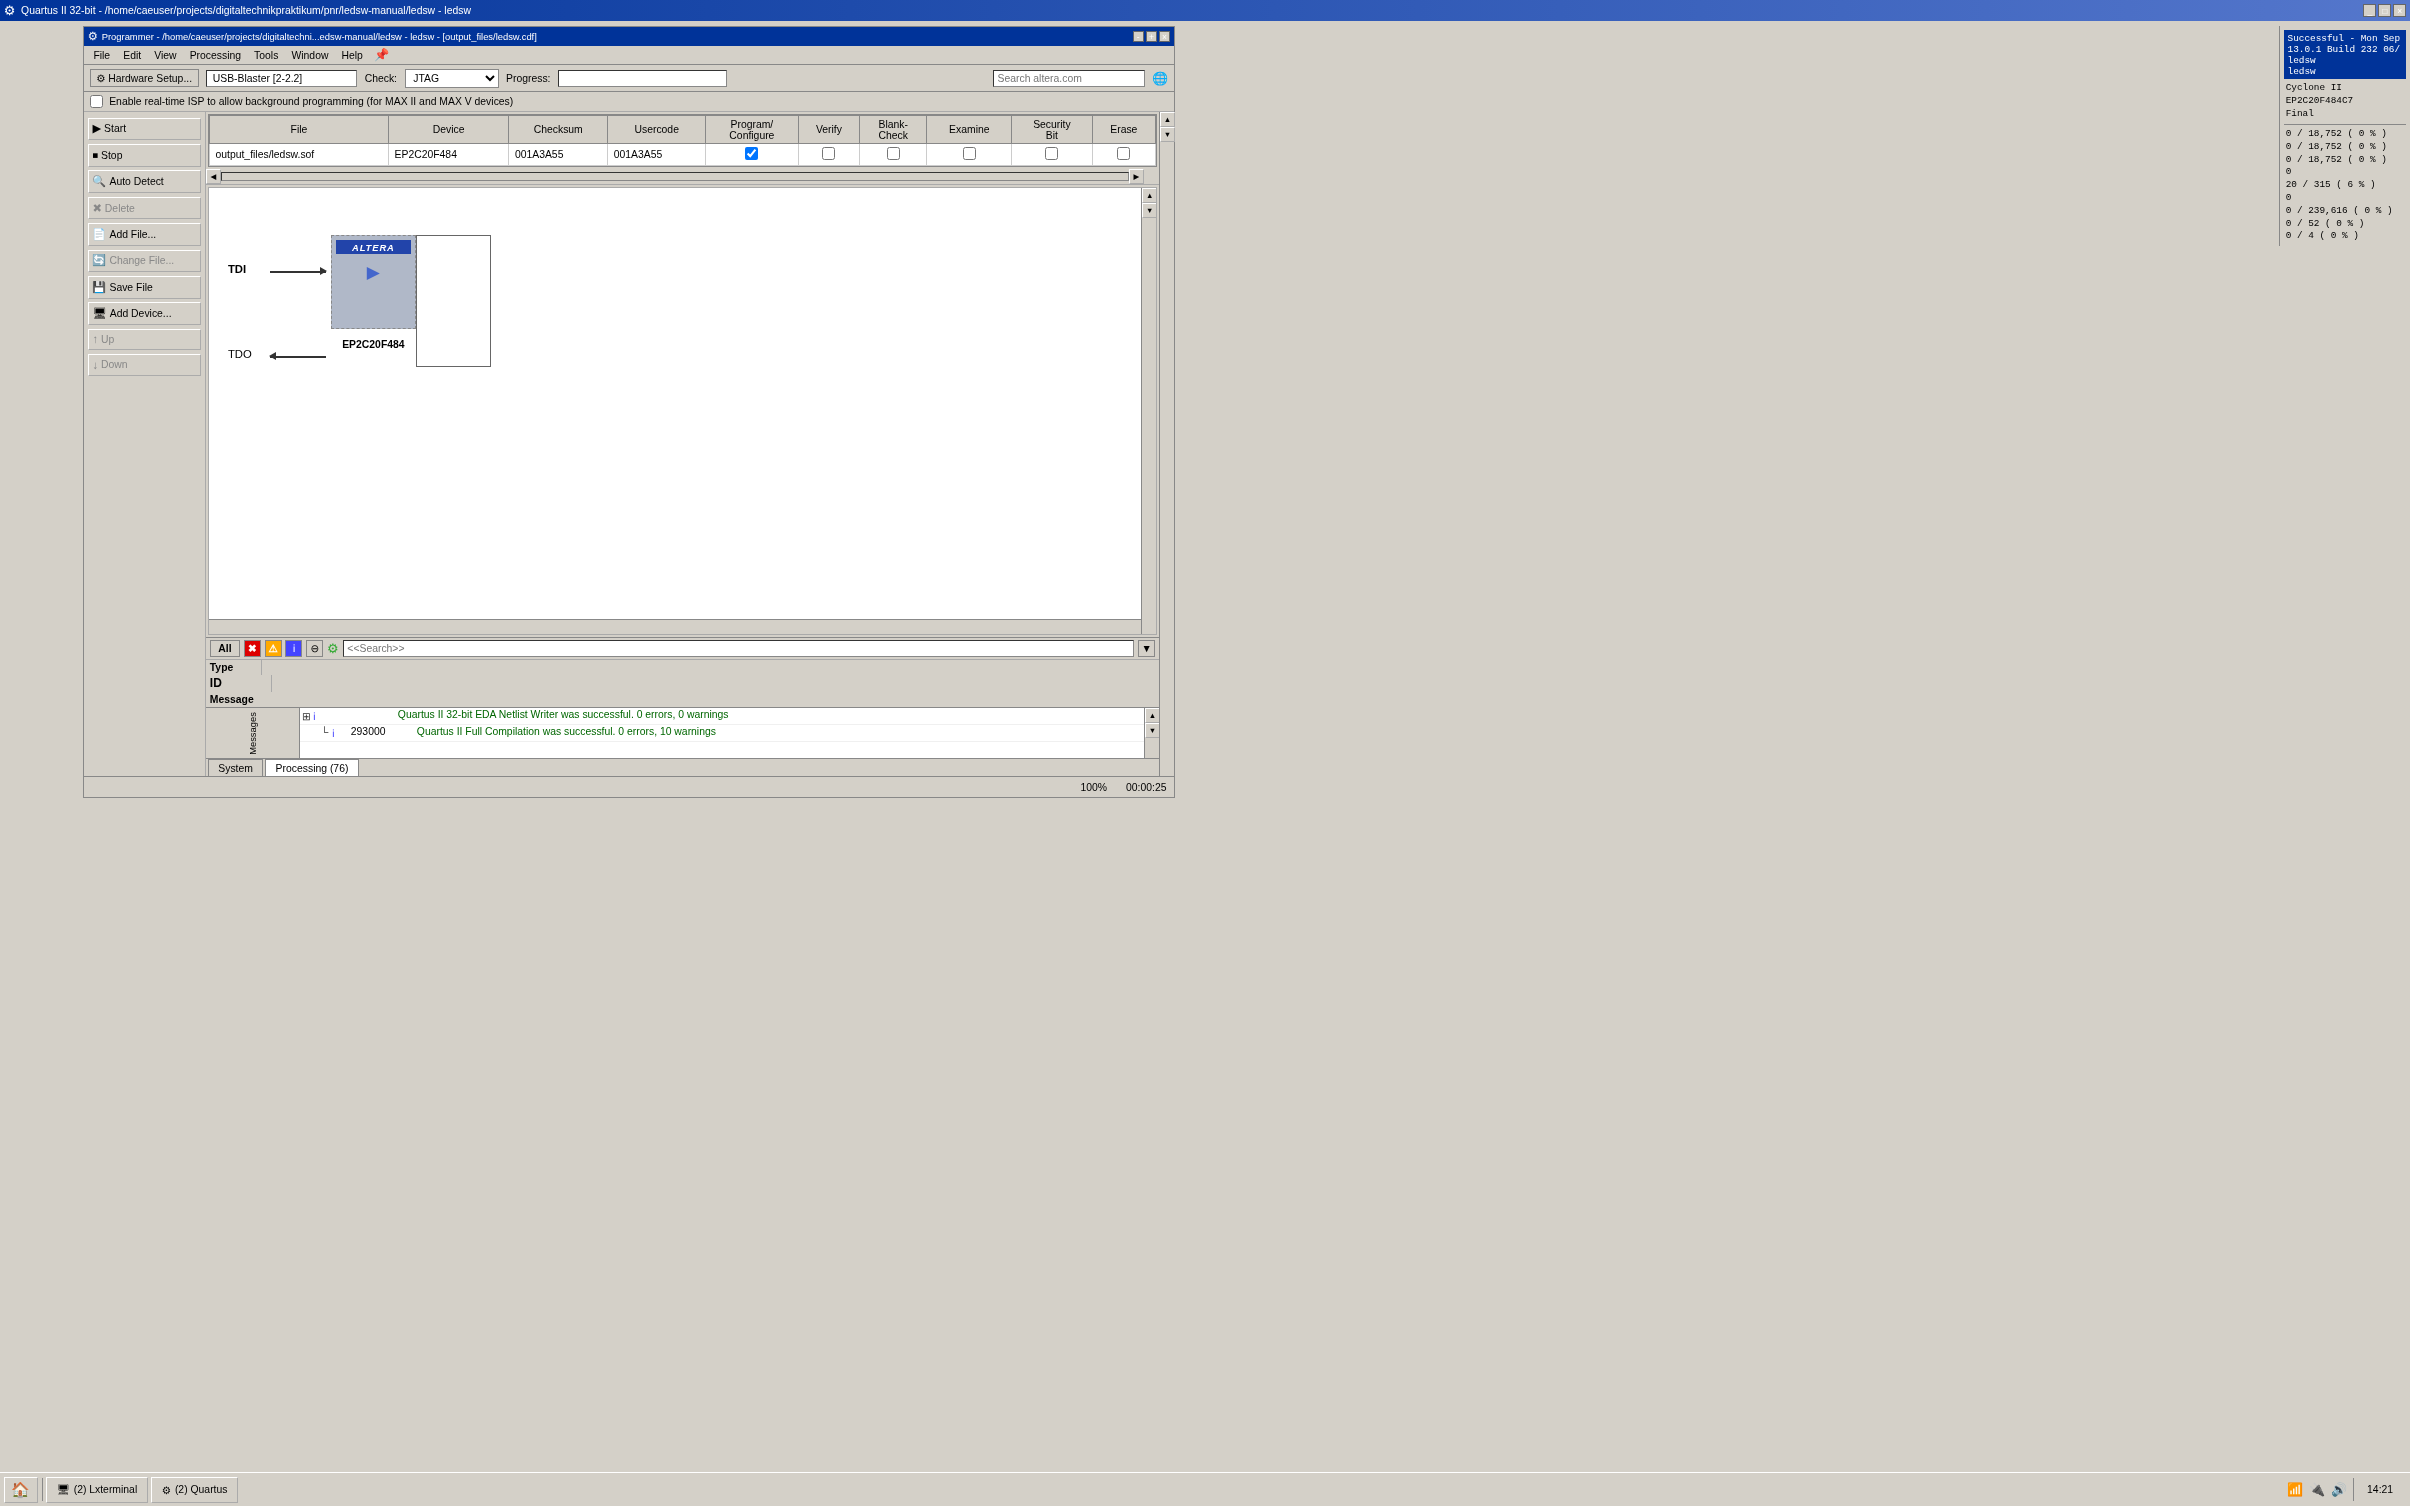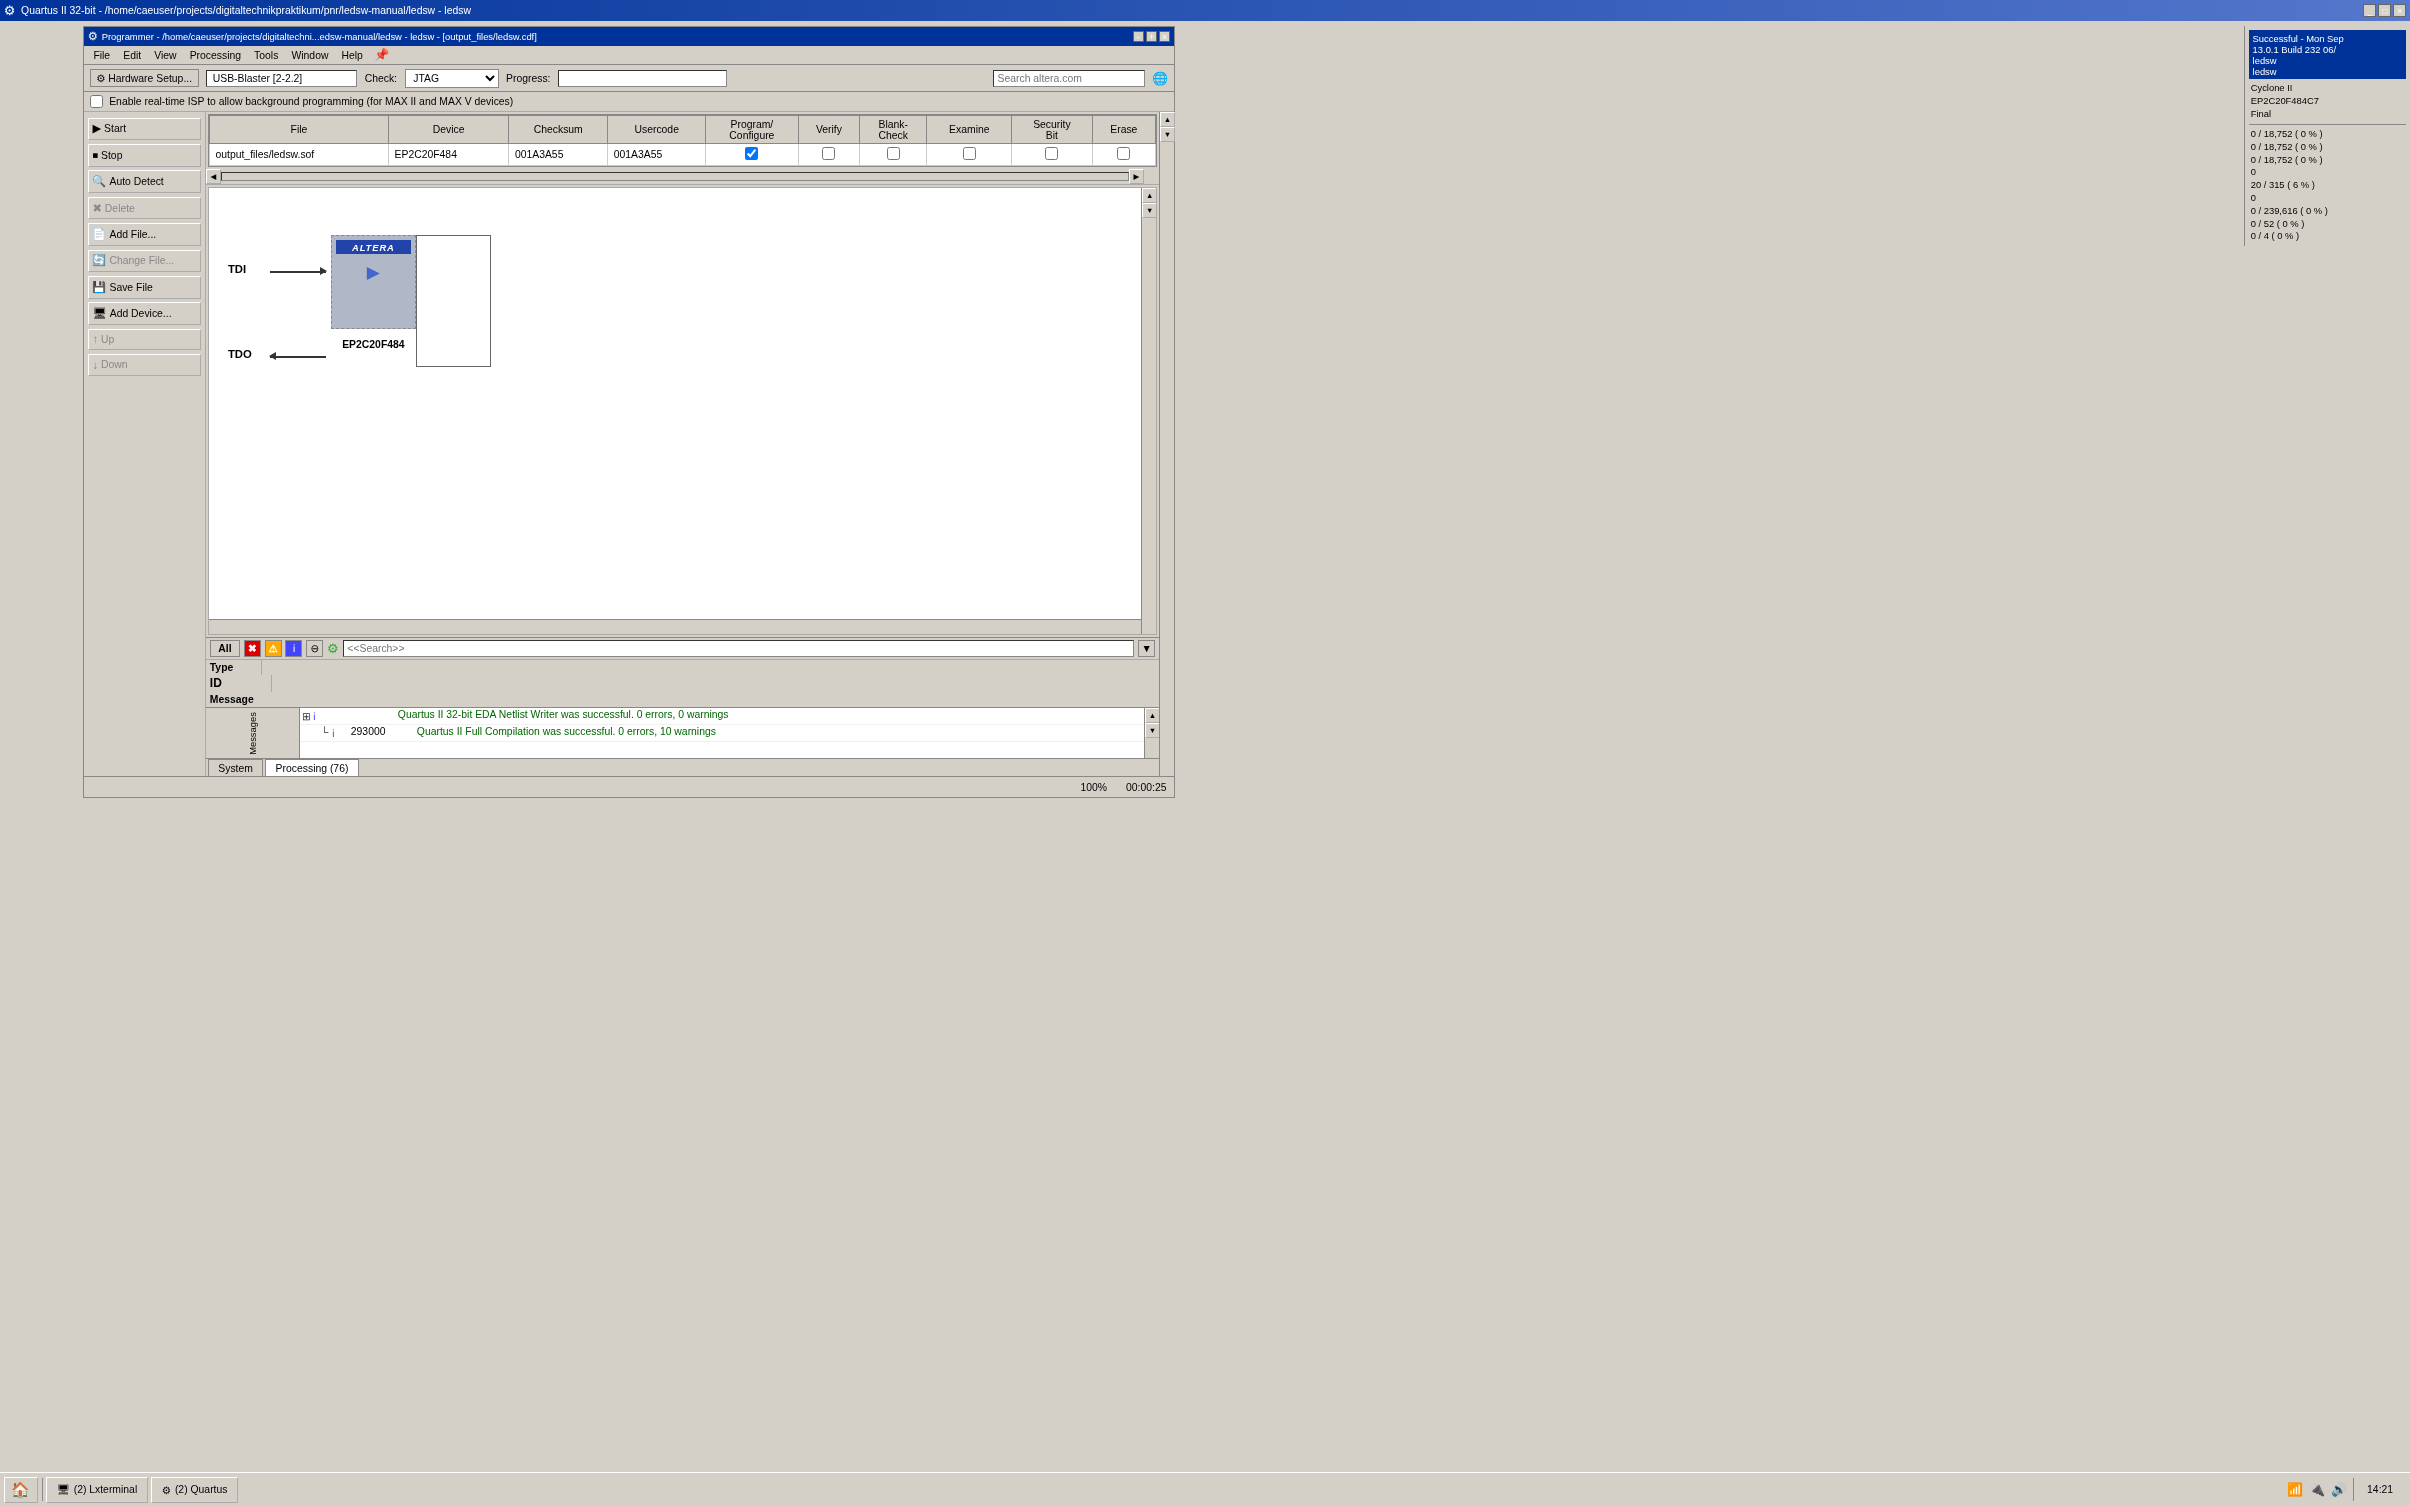--- a/index.html
+++ b/index.html
@@ -215,21 +215,21 @@
       top: 75px;
       left: 19px;
       font-size: 11.3px;
       font-weight: bold;
     }
     .tdo-label {
       position: absolute;
       top: 160px;
       left: 19px;
       font-size: 11.3px;
-      font-weight: bold;
+      font-weight: normal;
     }
     .arrow-right {
       position: absolute;
       top: 83px;
       left: 61px;
       width: 56px;
       height: 1.9px;
       background: #333;
     }
     .arrow-right::after {
@@ -456,26 +456,27 @@
       width: 0.9px;
       height: 22.6px;
       background: #888;
     }
 
     
     .side-info {
       position: absolute;
       right: 0;
       top: 26px;
-      width: 166px;
+      width: 131px;
       background: #d4d0c8;
       border-left: 0.9px solid #888;
       font-size: 9.4px;
       z-index: 5;
       padding: 3.8px;
+      font-family: Liberation Mono, monospace;
     }
     .side-info-blue {
       background: #003399;
       color: white;
       padding: 2.8px 3.8px;
       margin-bottom: 1.9px;
       font-size: 9.4px;
     }
     .side-info-line {
       padding: 0.9px 1.9px;

